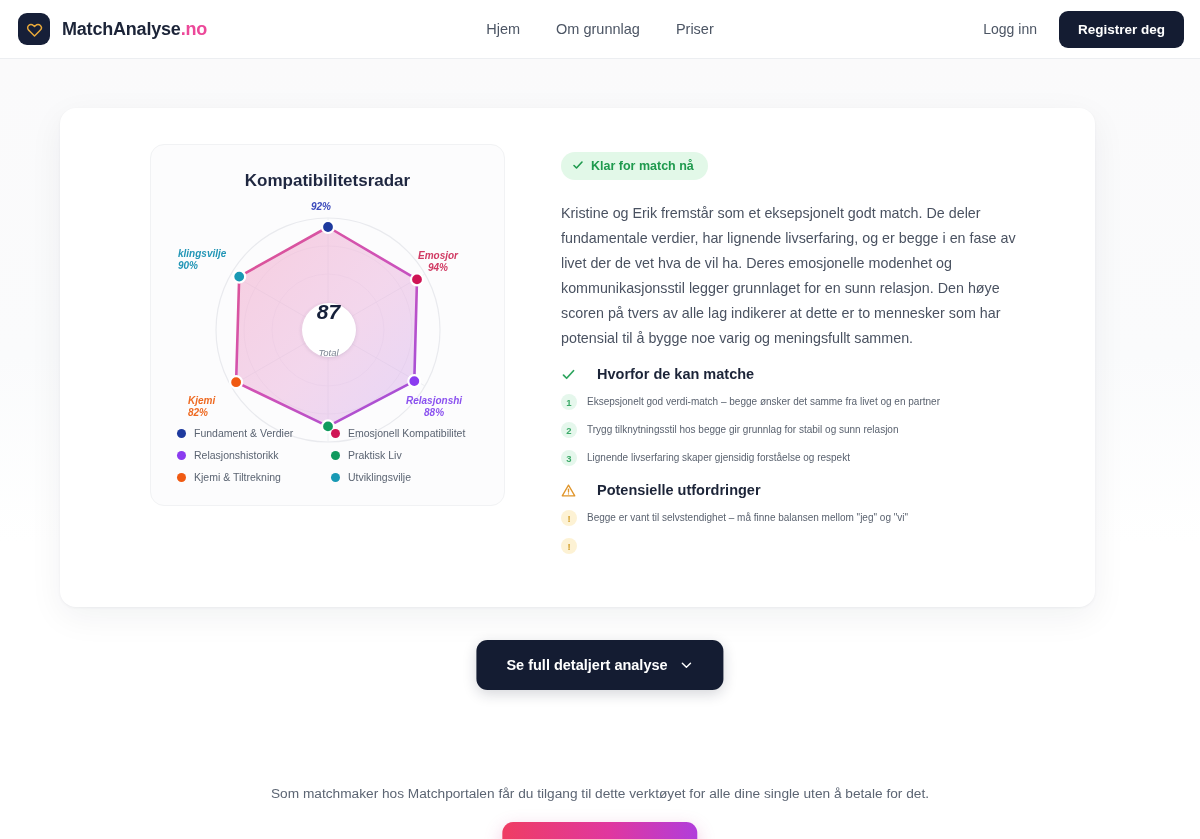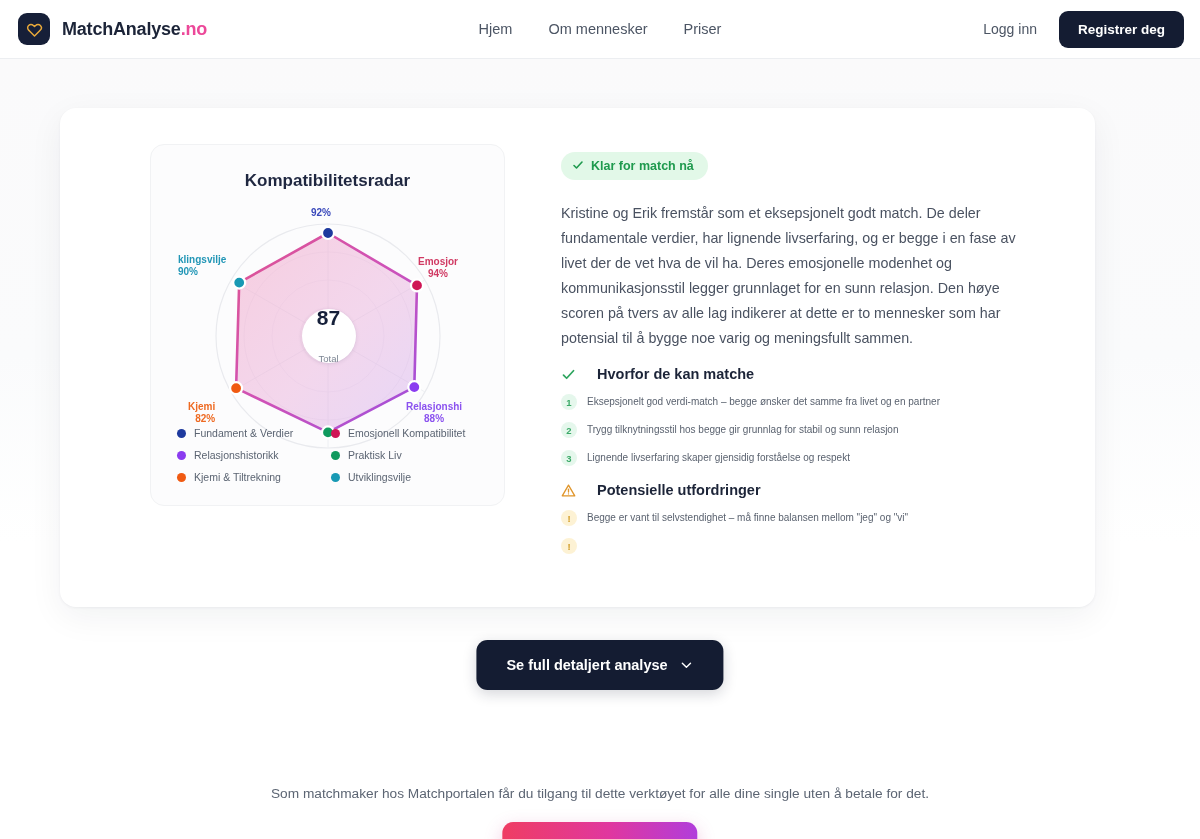--- a/index.html
+++ b/index.html
@@ -78,21 +78,21 @@
     background: #fcfcfd;
     border: 1px solid #f1f2f4;
     border-radius: 14px;
     position: relative;
     overflow: hidden;
   }
   .chart-title {
     text-align: center; margin-top: 26px;
     font-size: 17px; font-weight: 700; color: #1f2740;
   }
-  .radar-wrap { position: relative; width: 355px; height: 280px; margin-top: 10px; }
+  .radar-wrap { position: relative; width: 355px; height: 280px; margin-top: 4px; font-style: italic; }
   .radar-wrap svg { position: absolute; left: 0; top: 0; }
 
   .radar-label {
     position: absolute; font-size: 10px; font-weight: 700;
     line-height: 12px; white-space: nowrap;
   }
 
   .center-bubble {
     position: absolute; width: 54px; height: 54px; border-radius: 50%;
     background: #ffffff; left: 50%; top: 135px; transform: translate(-50%,-50%);
@@ -180,21 +180,21 @@
         <path d="M20.8 6.6a5 5 0 0 0-7.1 0L12 8.3l-1.7-1.7a5 5 0 1 0-7.1 7.1l1.7 1.7L12 22.4l7.1-7.1 1.7-1.7a5 5 0 0 0 0-7z"></path>
       </svg>
     </div>
     <div class="brand-text">
       <span>MatchAnalyse</span><span class="tld">.no</span>
     </div>
   </div>
 
   <div class="nav-center">
     <a class="nav-link">Hjem</a>
-    <a class="nav-link">Om mennesker</a>
+    <a class="nav-link">Om grunnlag</a>
     <a class="nav-link">Priser</a>
   </div>
 
   <div class="nav-right">
     <span class="login-link">Logg inn</span>
     <button class="register-btn">Registrer deg</button>
   </div>
 </div>
 
 <div class="page">
@@ -251,21 +251,21 @@
         <div class="radar-label" style="left:267px; top:55px; color:#d03a63; text-align:left;">
           <span>Emosjor</span><br>
           <span style="display:inline-block;width:100%;text-align:center;">94%</span>
         </div>
 
         <div class="radar-label" style="left:255px; top:200px; color:#8b52ef; text-align:left;">
           <span>Relasjonshi</span><br>
           <span style="display:inline-block;width:100%;text-align:center;">88%</span>
         </div>
 
-        <div class="radar-label" style="left:37px; top:200px; color:#ee6a22; text-align:right;">
+        <div class="radar-label" style="left:37px; top:200px; color:#ee6a22; text-align:left;">
           <span>Kjemi</span><br>
           <span>82%</span>
         </div>
 
         <div class="radar-label" style="left:27px; top:53px; color:#2296b6; text-align:left;">
           <span>klingsvilje</span><br>
           <span>90%</span>
         </div>
 
         <div class="center-bubble">

